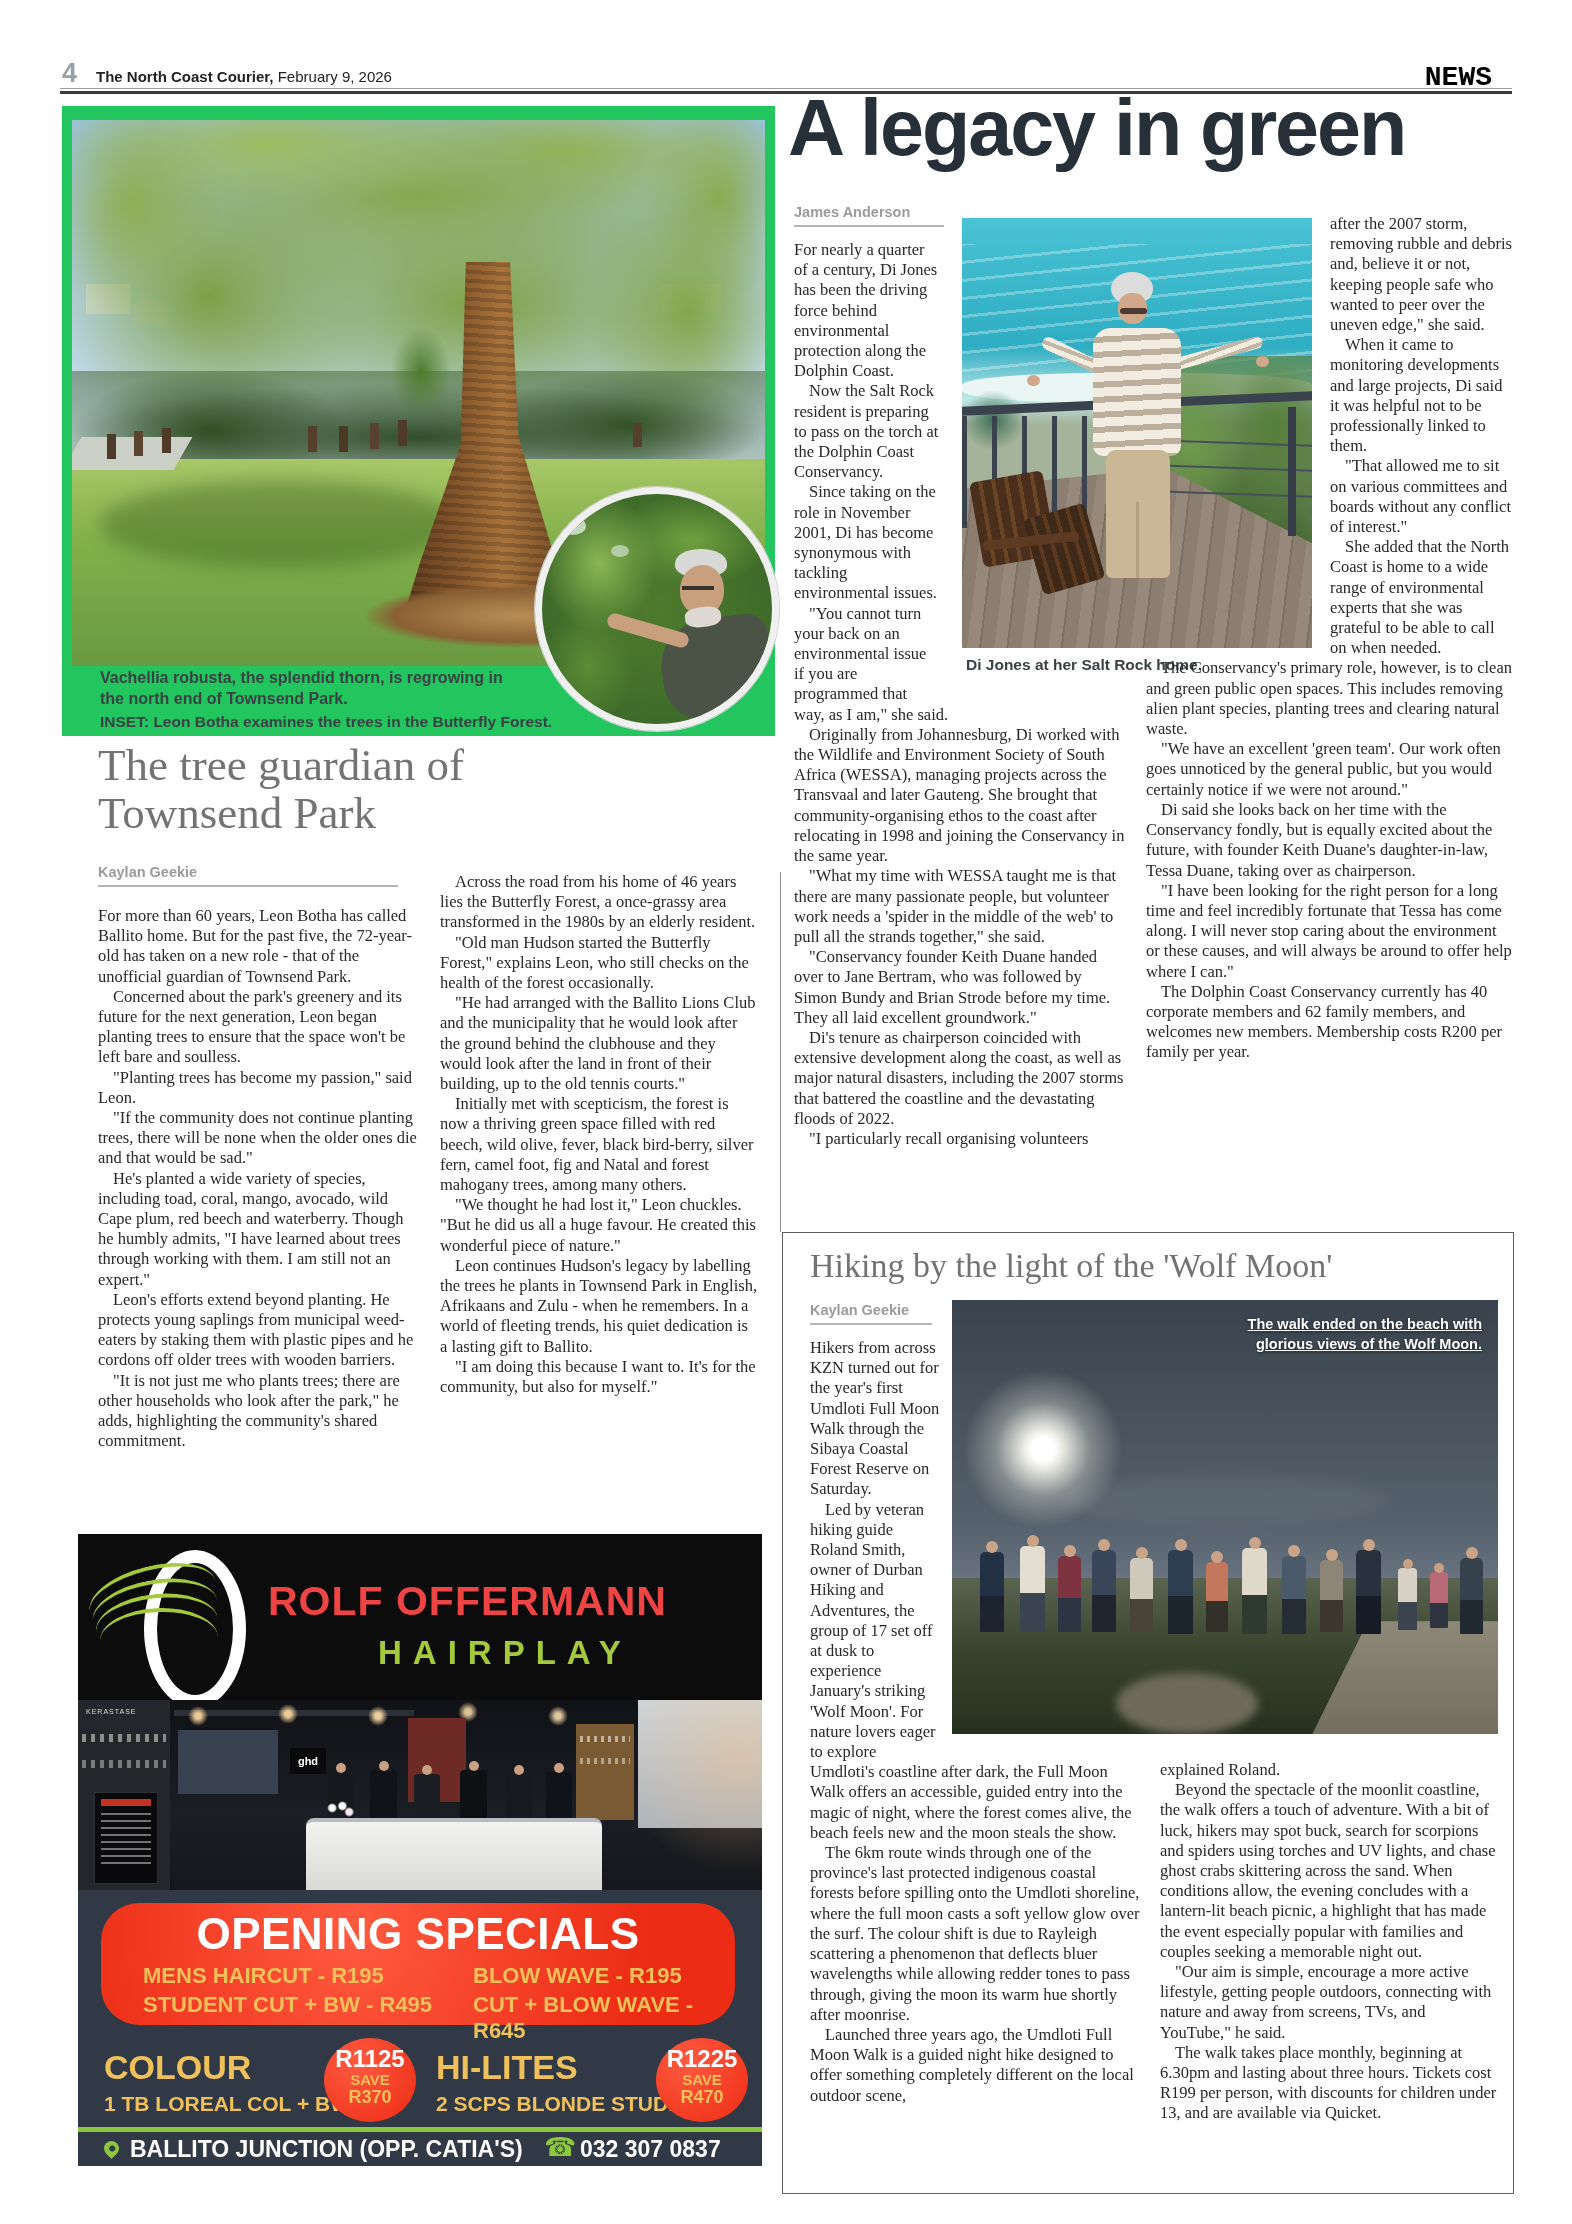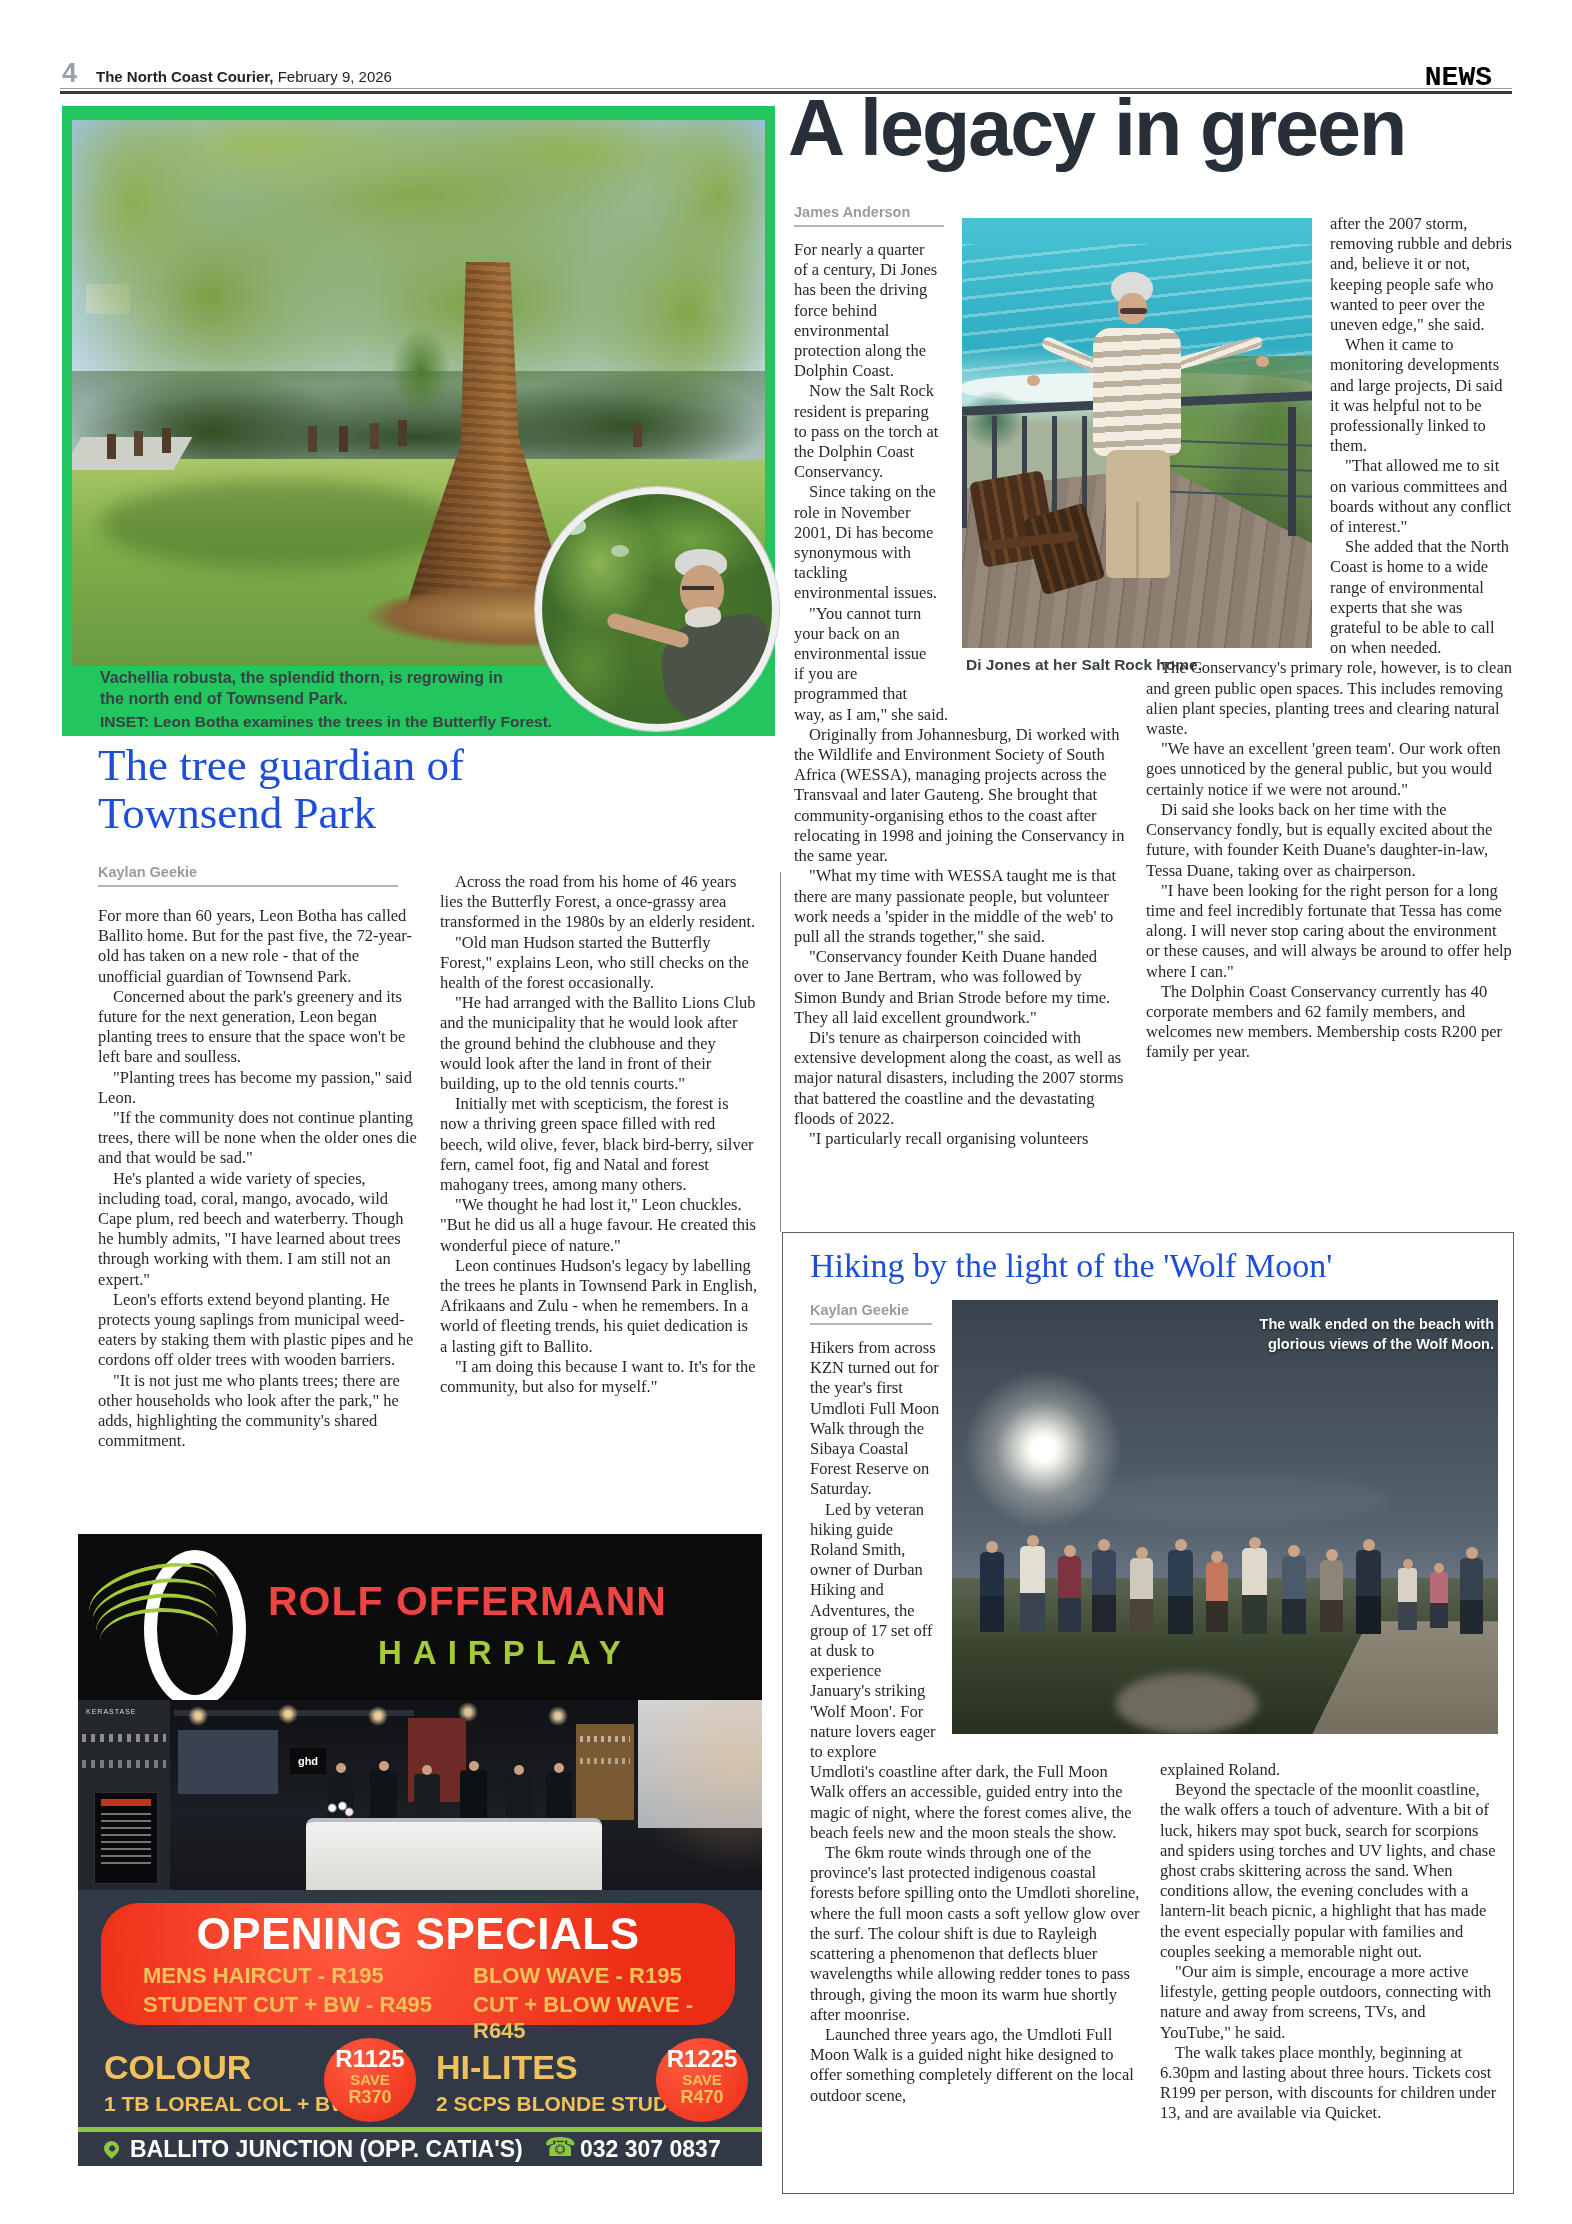--- a/index.html
+++ b/index.html
@@ -7,21 +7,21 @@
         font-family:"Liberation Serif",serif;color:#282828;}
   .abs{position:absolute;}
   
   .pageno{font-family:"Liberation Sans",sans-serif;font-weight:bold;font-size:27px;color:#9aa0a6;}
   .masthead{font-family:"Liberation Sans",sans-serif;font-size:15px;color:#222;}
   .masthead b{font-weight:bold;}
   .section{font-family:Liberation Mono, monospace;font-weight:bold;font-size:28px;color:#000000;}
   .hrule{border-top:1px solid #9a9a9a;border-bottom:3px solid #3a3a3a;height:2px;}
   
   .h-sans{font-family:"Liberation Sans",sans-serif;font-weight:bold;color:#272f38;letter-spacing:-2px;line-height:1;}
-  .h-serif{font-family:"Liberation Serif",serif;color:#1d4ed8;line-height:1.06;}
+  .h-serif{font-family:"Liberation Serif",serif;color:#737373;line-height:1.06;}
   .byline{font-family:"Liberation Sans",sans-serif;font-weight:bold;font-size:14.5px;color:#9b9b9b;
           border-bottom:2px solid #b5b5b5;padding-bottom:5px;}
   .body{font-size:16.5px;line-height:20.2px;}
   .body p{margin:0;}
   .body p.ind{text-indent:15px;}
   .caption{font-family:"Liberation Sans",sans-serif;font-weight:bold;color:#3a4145;font-size:16px;line-height:1.3;}
   .caption2{font-family:"Liberation Sans",sans-serif;font-weight:bold;color:#3a4145;font-size:15.5px;}
   .vrule{width:1px;background:#8a8a8a;}
   .box{border:1px solid #5f5f5f;}
   
@@ -243,21 +243,21 @@
       <div class="fig" style="left:216px;top:250px;width:25px;height:84px;background:linear-gradient(#2c3e50 0 55%,#1c242e 55%);"></div>
       <div class="fig" style="left:254px;top:262px;width:22px;height:70px;background:linear-gradient(#c3785e 0 55%,#33302a 55%);"></div>
       <div class="fig" style="left:290px;top:248px;width:25px;height:86px;background:linear-gradient(#dfd9cc 0 55%,#2e3a30 55%);"></div>
       <div class="fig" style="left:330px;top:256px;width:24px;height:78px;background:linear-gradient(#4a5a6a 0 55%,#242c34 55%);"></div>
       <div class="fig" style="left:368px;top:260px;width:23px;height:72px;background:linear-gradient(#8d8678 0 55%,#3c362e 55%);"></div>
       <div class="fig" style="left:404px;top:250px;width:25px;height:84px;background:linear-gradient(#27323e 0 55%,#161d26 55%);"></div>
       <div class="figs" style="left:446px;top:268px;width:19px;height:62px;background:linear-gradient(#d8d2c6 0 55%,#3c4450 55%);"></div>
       <div class="figs" style="left:478px;top:272px;width:18px;height:56px;background:linear-gradient(#b86a78 0 55%,#2e3440 55%);"></div>
       <div class="fig" style="left:508px;top:258px;width:23px;height:76px;background:linear-gradient(#35424e 0 55%,#202830 55%);"></div>
     </div>
-    <div class="abs wm-caption" style="right:4px;top:14px;width:250px;">The walk ended on the beach with glorious views of the Wolf Moon.</div>
+    <div class="abs wm-caption" style="right:16px;top:14px;width:250px;text-decoration:underline;">The walk ended on the beach with glorious views of the Wolf Moon.</div>
   </div>
 
   <div class="abs body" style="left:810px;top:1338px;width:330px;">
     <div style="float:right;width:196px;height:424px;"></div>
     <p>Hikers from across KZN turned out for the year's first Umdloti Full Moon Walk through the Sibaya Coastal Forest Reserve on Saturday.</p>
     <p class="ind">Led by veteran hiking guide Roland Smith, owner of Durban Hiking and Adventures, the group of 17 set off at dusk to experience January's striking 'Wolf Moon'. For nature lovers eager to explore Umdloti's coastline after dark, the Full Moon Walk offers an accessible, guided entry into the magic of night, where the forest comes alive, the beach feels new and the moon steals the show.</p>
     <p class="ind">The 6km route winds through one of the province's last protected indigenous coastal forests before spilling onto the Umdloti shoreline, where the full moon casts a soft yellow glow over the surf. The colour shift is due to Rayleigh scattering a phenomenon that deflects bluer wavelengths while allowing redder tones to pass through, giving the moon its warm hue shortly after moonrise.</p>
     <p class="ind">Launched three years ago, the Umdloti Full Moon Walk is a guided night hike designed to offer something completely different on the local outdoor scene,</p>
   </div>
   <div class="abs body" style="left:1160px;top:1760px;width:338px;">

